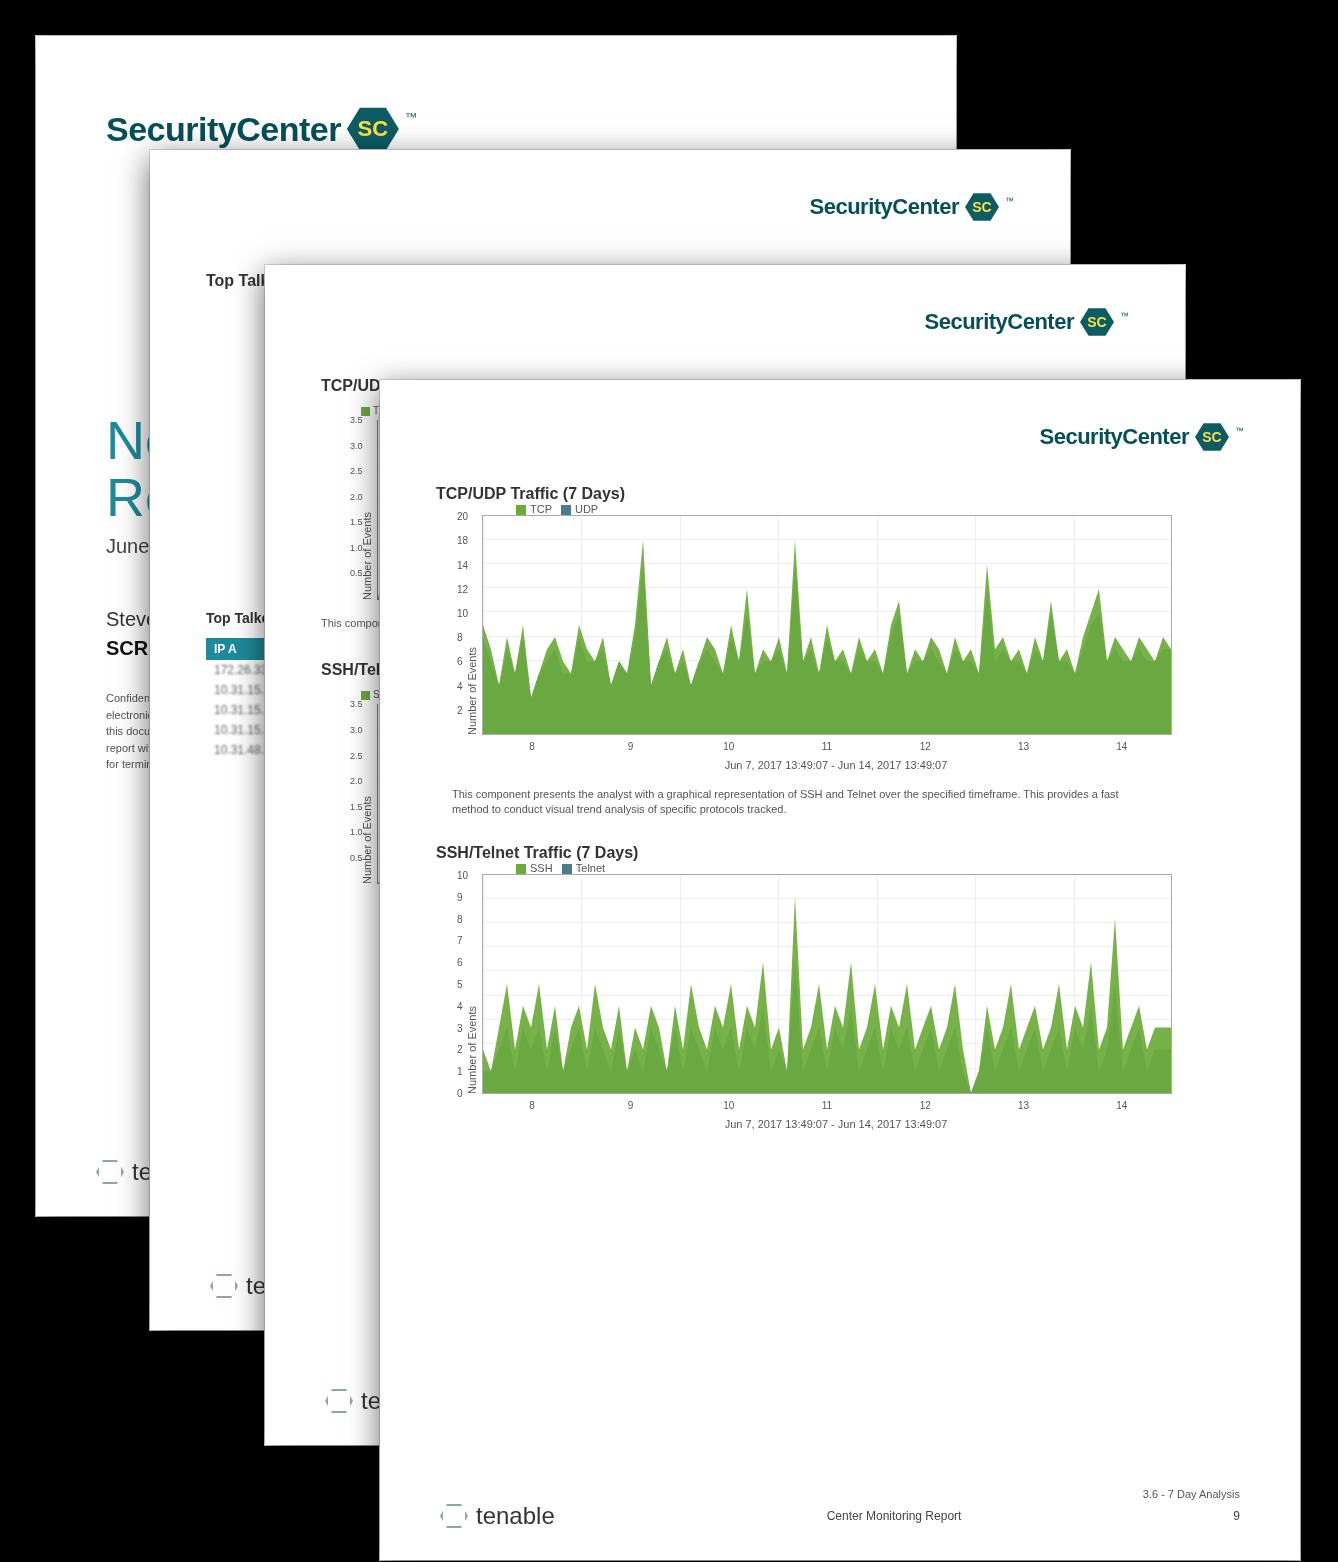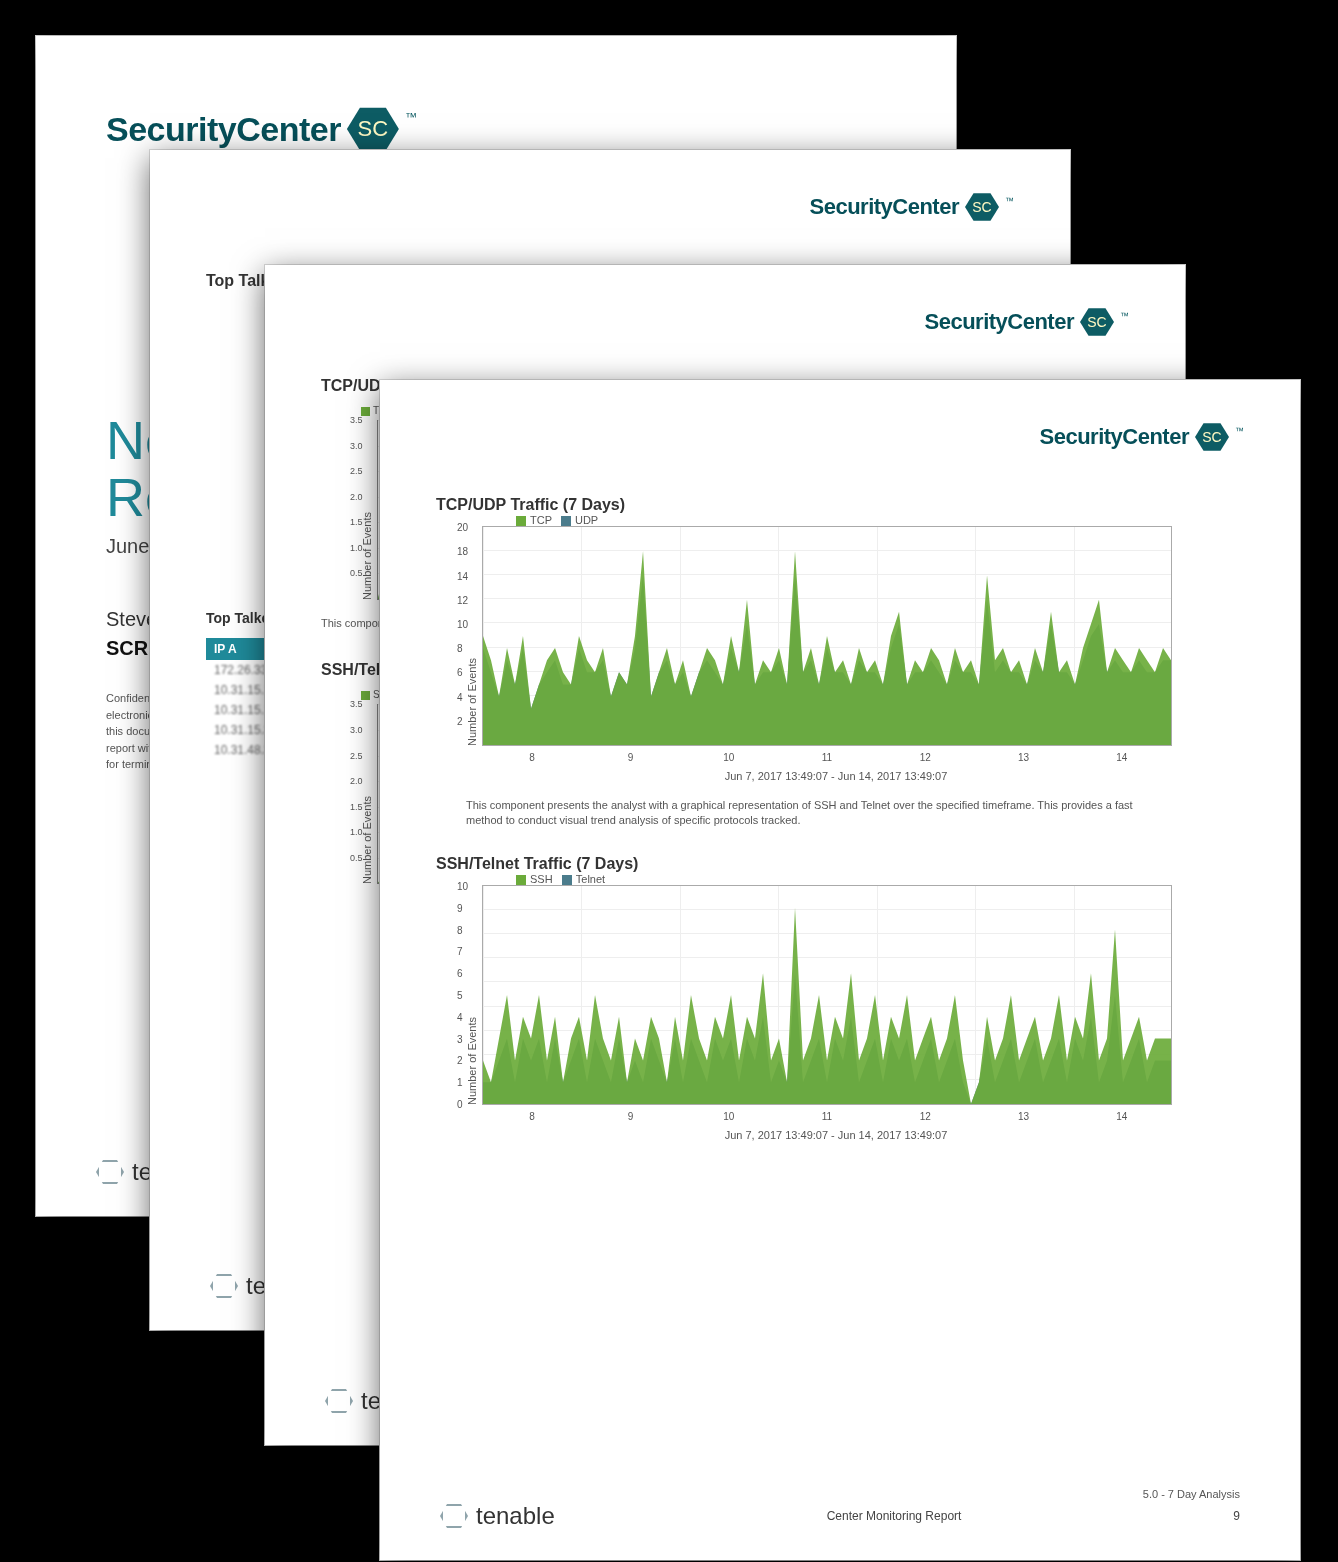--- a/index.html
+++ b/index.html
@@ -26,28 +26,28 @@
   .logo-row.small .sc-badge { width: 34px; height: 30px; font-size: 14px; }
   .logo-row.small .tm { font-size: 9px; }
   .logo-text {
     font-weight: 600;
     font-size: 34px;
     letter-spacing: -0.5px;
   }
   .logo-text .bold { font-weight: 800; }
   .sc-badge {
     background: #0d5c64;
-    color: #fef9c3;
+    color: #fde047;
     width: 52px;
     height: 46px;
     display: inline-flex;
     align-items: center;
     justify-content: center;
     font-size: 22px;
-    font-weight: 400;
+    font-weight: 700;
     clip-path: polygon(25% 4%, 75% 4%, 100% 50%, 75% 96%, 25% 96%, 0% 50%);
     text-align: center;
   }
   .tm { font-size: 12px; color: #0d5c64; align-self: flex-start; margin-top: 4px; }
   .tenable-footer {
     display: flex;
     align-items: center;
     gap: 8px;
     color: #333;
   }
@@ -97,21 +97,21 @@
   .mini-legend { font-size:10px; color:#555; }
   .mini-legend .sw { display:inline-block; width:9px; height:9px; vertical-align:middle; margin-right:3px; }
   .mini-plot { position:relative; height:180px; border-left:1px solid #888; border-bottom:1px solid #888; margin-top:4px; }
   .mini-grid { position:absolute; left:0; right:0; border-top:1px solid #eee; }
   .mini-tick { position:absolute; left:-28px; font-size:9px; color:#555; transform:translateY(-50%); }
   .mini-area { position:absolute; bottom:0; left:0; right:0; height:100%; }
   .desc { font-size: 11px; color:#555; margin-top: 16px; max-width: 600px; line-height:1.4; }
   
   #page4 { top: 380px; left: 380px; width: 920px; height: 1180px; padding: 42px 56px 40px 56px; }
   #page4 .hdr { display:flex; justify-content:flex-end; }
-  #page4 h2 { font-size: 16px; font-weight: 700; color:#333; margin-top: 44px; }
+  #page4 h2 { font-size: 16px; font-weight: 700; color:#333; margin-top: 33px; }
   .chart7d { margin-left: 30px; width: 740px; }
   .legend7d { font-size:11px; color:#555; margin-left: 50px; }
   .legend7d .sw { display:inline-block; width:10px; height:10px; vertical-align:middle; margin-right:4px; }
   .plot7d-wrap { display:flex; }
   .yaxis-label { writing-mode: vertical-rl; transform: rotate(180deg); font-size: 11px; color:#555; margin-right:4px; }
   .plot7d {
     position: relative;
     width: 690px;
     height: 220px;
     border: 1px solid #aaa;
@@ -290,21 +290,21 @@
           <div class="xtick7d" style="left: 21.4286%;">9</div>
           <div class="xtick7d" style="left: 35.7143%;">10</div>
           <div class="xtick7d" style="left: 50%;">11</div>
           <div class="xtick7d" style="left: 64.2857%;">12</div>
           <div class="xtick7d" style="left: 78.5714%;">13</div>
           <div class="xtick7d" style="left: 92.8571%;">14</div>
         </div>
     </div>
     <div class="xlabel7d">Jun 7, 2017 13:49:07 - Jun 14, 2017 13:49:07</div>
   </div>
-  <div class="desc" style="margin-left:30px; max-width:680px">This component presents the analyst with a graphical representation of SSH and Telnet over the specified timeframe. This provides a fast method to conduct visual trend analysis of specific protocols tracked.</div>
+  <div class="desc" style="margin-left:16px; max-width:680px">This component presents the analyst with a graphical representation of SSH and Telnet over the specified timeframe. This provides a fast method to conduct visual trend analysis of specific protocols tracked.</div>
 
   <h2 style="margin-top:26px">SSH/Telnet Traffic (7 Days)</h2>
   <div class="chart7d">
     <div class="legend7d">
       <span class="sw" style="background:#6bab3a"></span><span>SSH</span>
       &nbsp;&nbsp;<span class="sw" style="background:#4b7c8c"></span><span>Telnet</span>
     </div>
     <div class="plot7d-wrap">
       <div class="yaxis-label">Number of Events</div>
       <div class="plot7d" id="plot7d-2">
@@ -328,21 +328,21 @@
           <div class="xtick7d" style="left: 35.7143%;">10</div>
           <div class="xtick7d" style="left: 50%;">11</div>
           <div class="xtick7d" style="left: 64.2857%;">12</div>
           <div class="xtick7d" style="left: 78.5714%;">13</div>
           <div class="xtick7d" style="left: 92.8571%;">14</div>
         </div>
     </div>
     <div class="xlabel7d">Jun 7, 2017 13:49:07 - Jun 14, 2017 13:49:07</div>
   </div>
 
-  <div class="page-right-note">5.0 - 7 Day Analysis</div>
+  <div class="page-right-note">3.6 - 7 Day Analysis</div>
   <div class="footer-bar">
     <div class="tenable-footer">
       <span class="tenable-hex"></span>
       <span class="tenable-text">tenable</span>
     </div>
     <span>Center Monitoring Report</span>
     <span>9</span>
   </div>
 </div>
 

